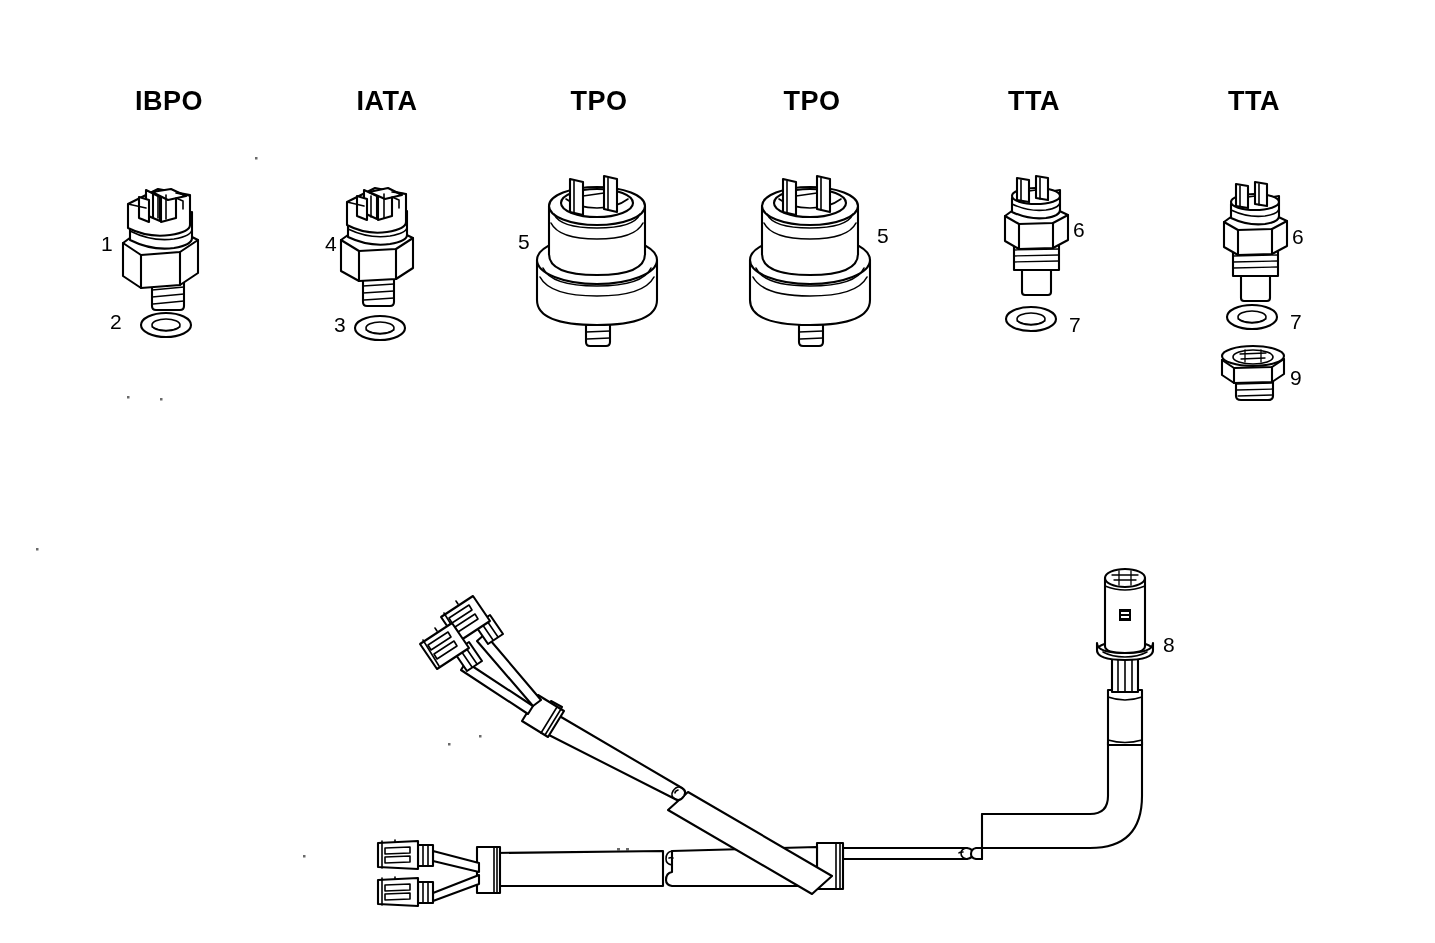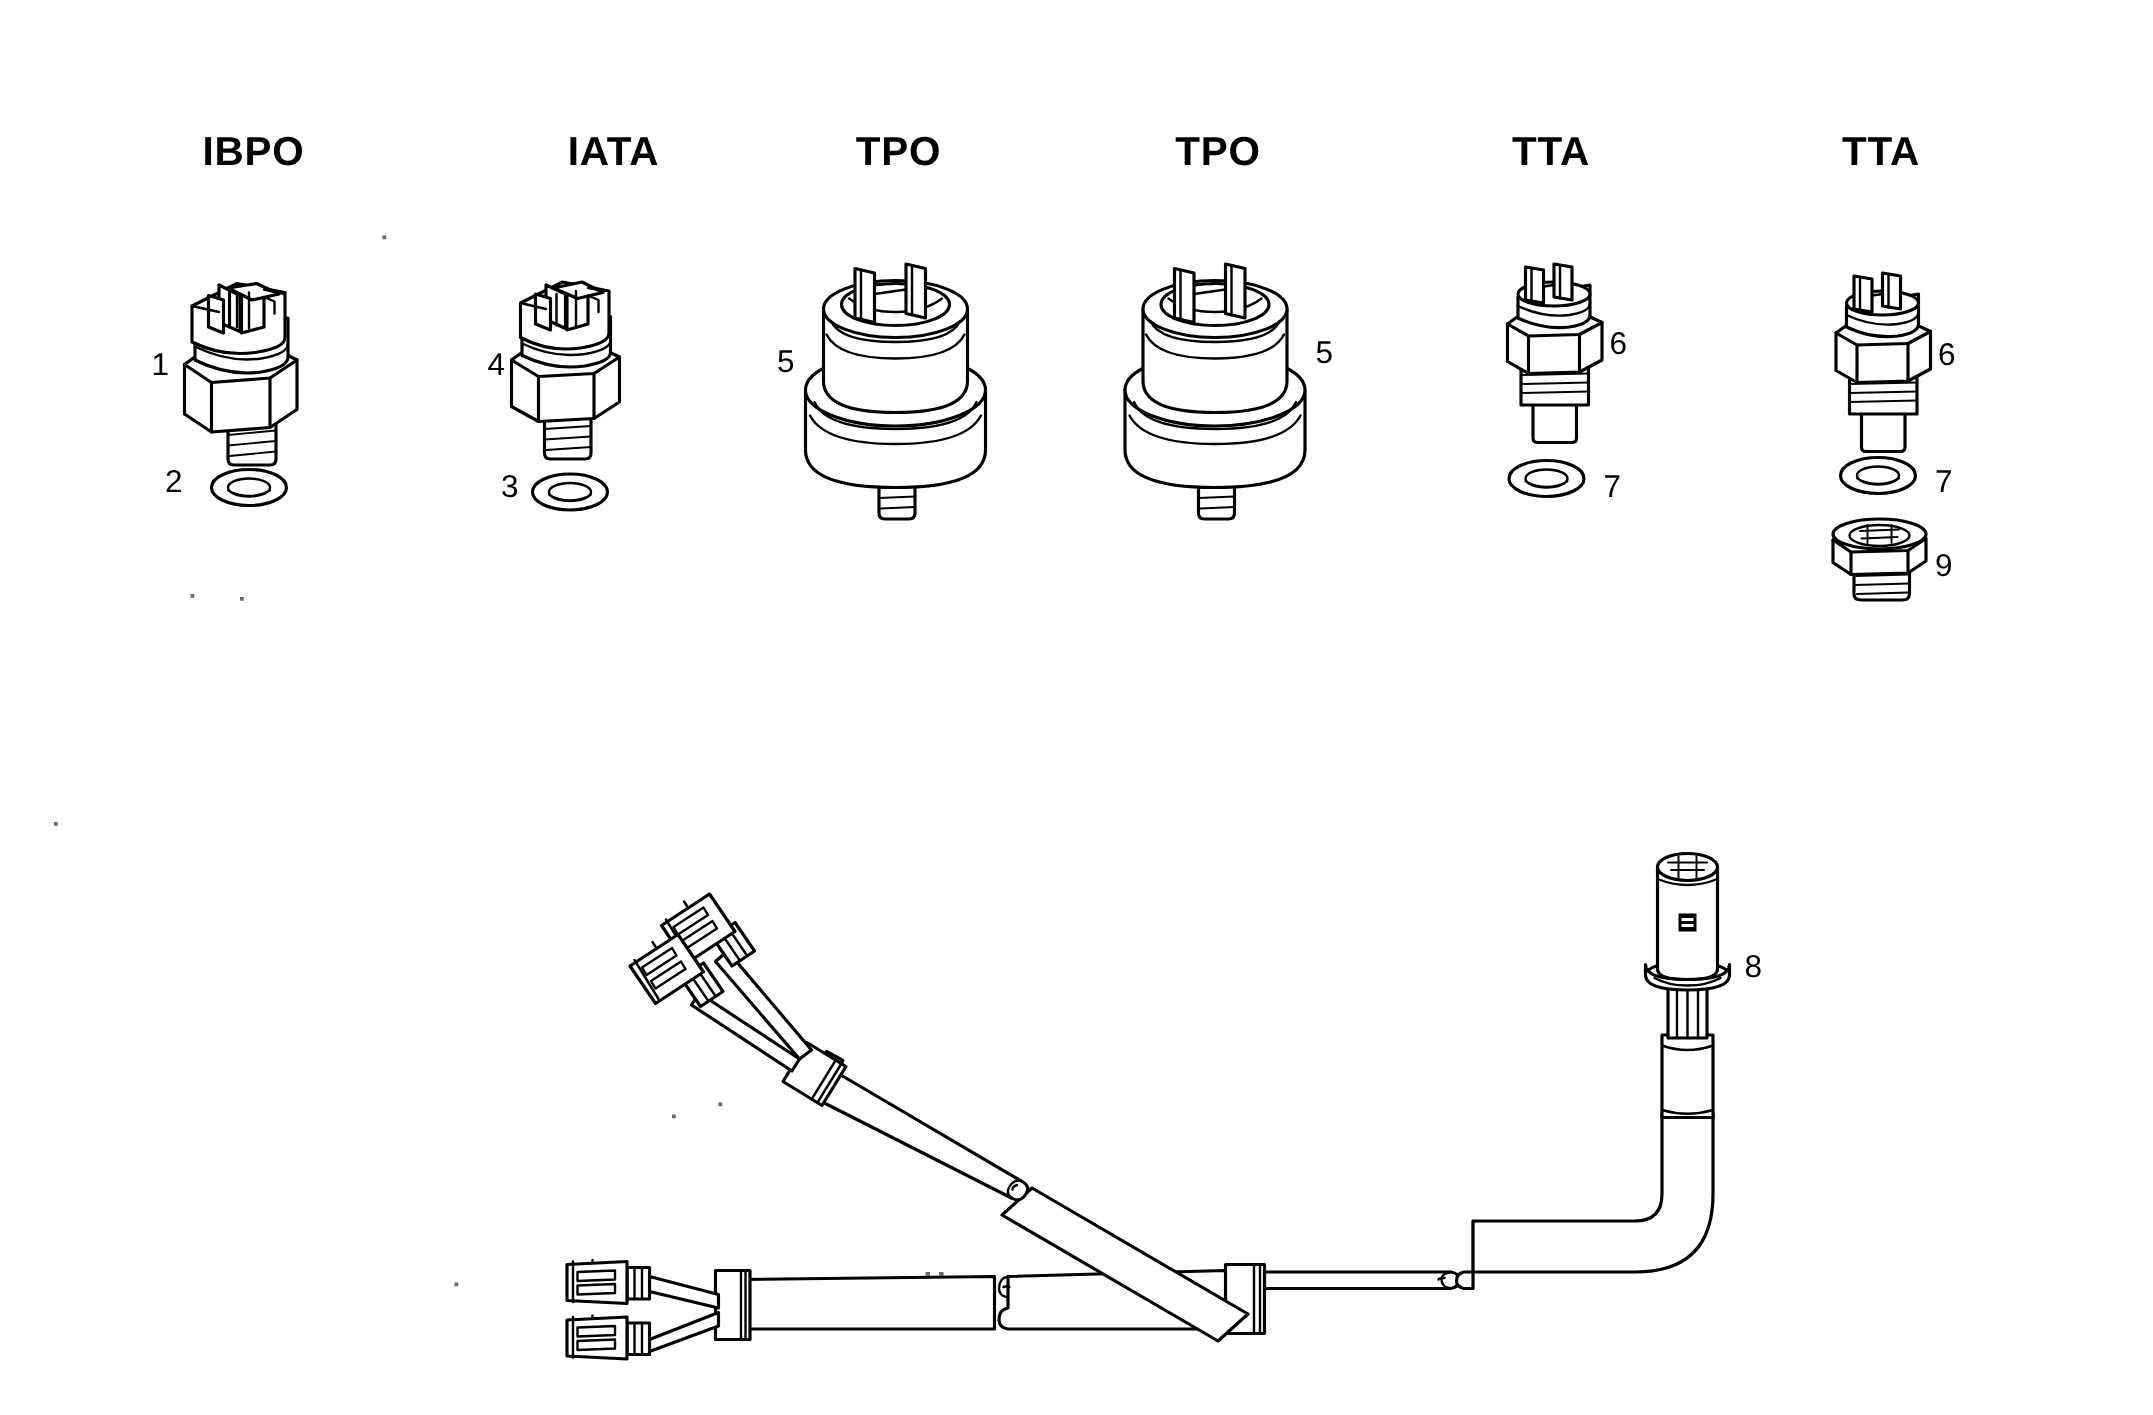--- a/index.html
+++ b/index.html
@@ -51,21 +51,21 @@
   .fillw-thin { fill: #ffffff; stroke: #000; stroke-width: 1.6; stroke-linejoin: round; }
   .fillb { fill: #000; stroke: none; }
   .speck { fill: #6a6a6a; }
 </style>
 </head>
 <body>
 
 <div id="diagram-root">
 
   <div class="grp-label" style="left:169px; top:86px;">IBPO</div>
-  <div class="grp-label" style="left:409px; top:86px;text-align:right;">IATA</div>
+  <div class="grp-label" style="left:387px; top:86px;text-align:right;">IATA</div>
   <div class="grp-label" style="left:599px; top:86px;">TPO</div>
   <div class="grp-label" style="left:812px; top:86px;">TPO</div>
   <div class="grp-label" style="left:1034px; top:86px;">TTA</div>
   <div class="grp-label" style="left:1254px; top:86px;">TTA</div>
 
   <svg class="layer" viewBox="0 0 1435 943">
 
     <rect class="speck" x="255" y="157" width="2.5" height="2.5"></rect>
     <rect class="speck" x="127" y="396" width="2.5" height="2.5"></rect>
     <rect class="speck" x="160" y="398" width="2.5" height="2.5"></rect>

